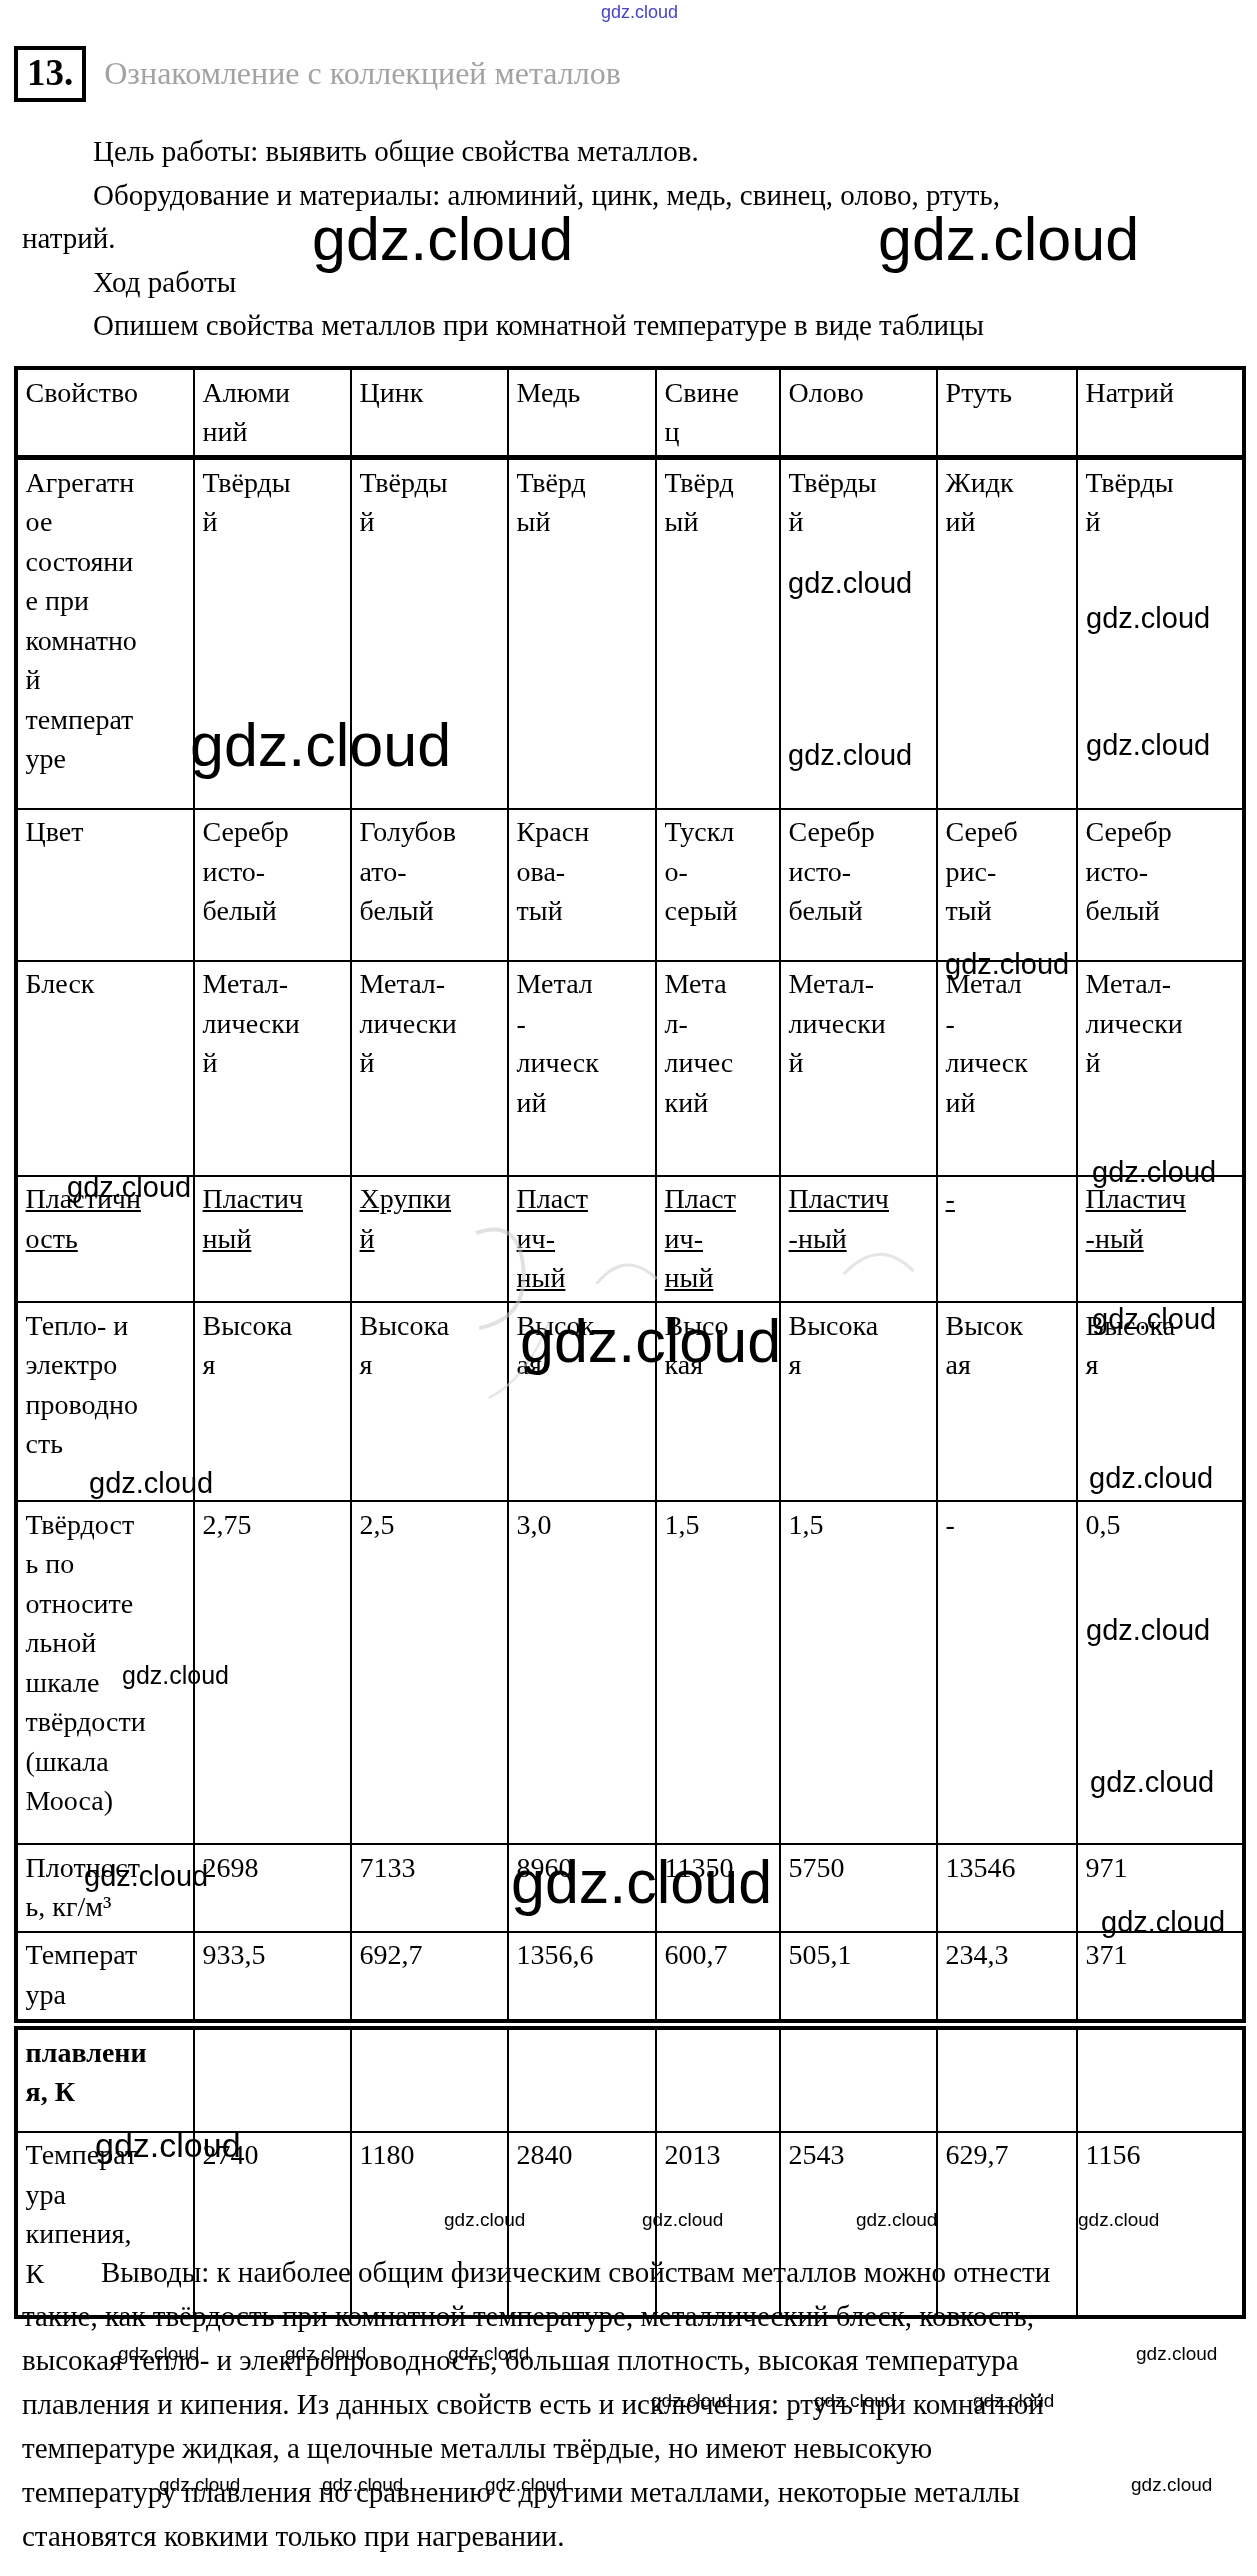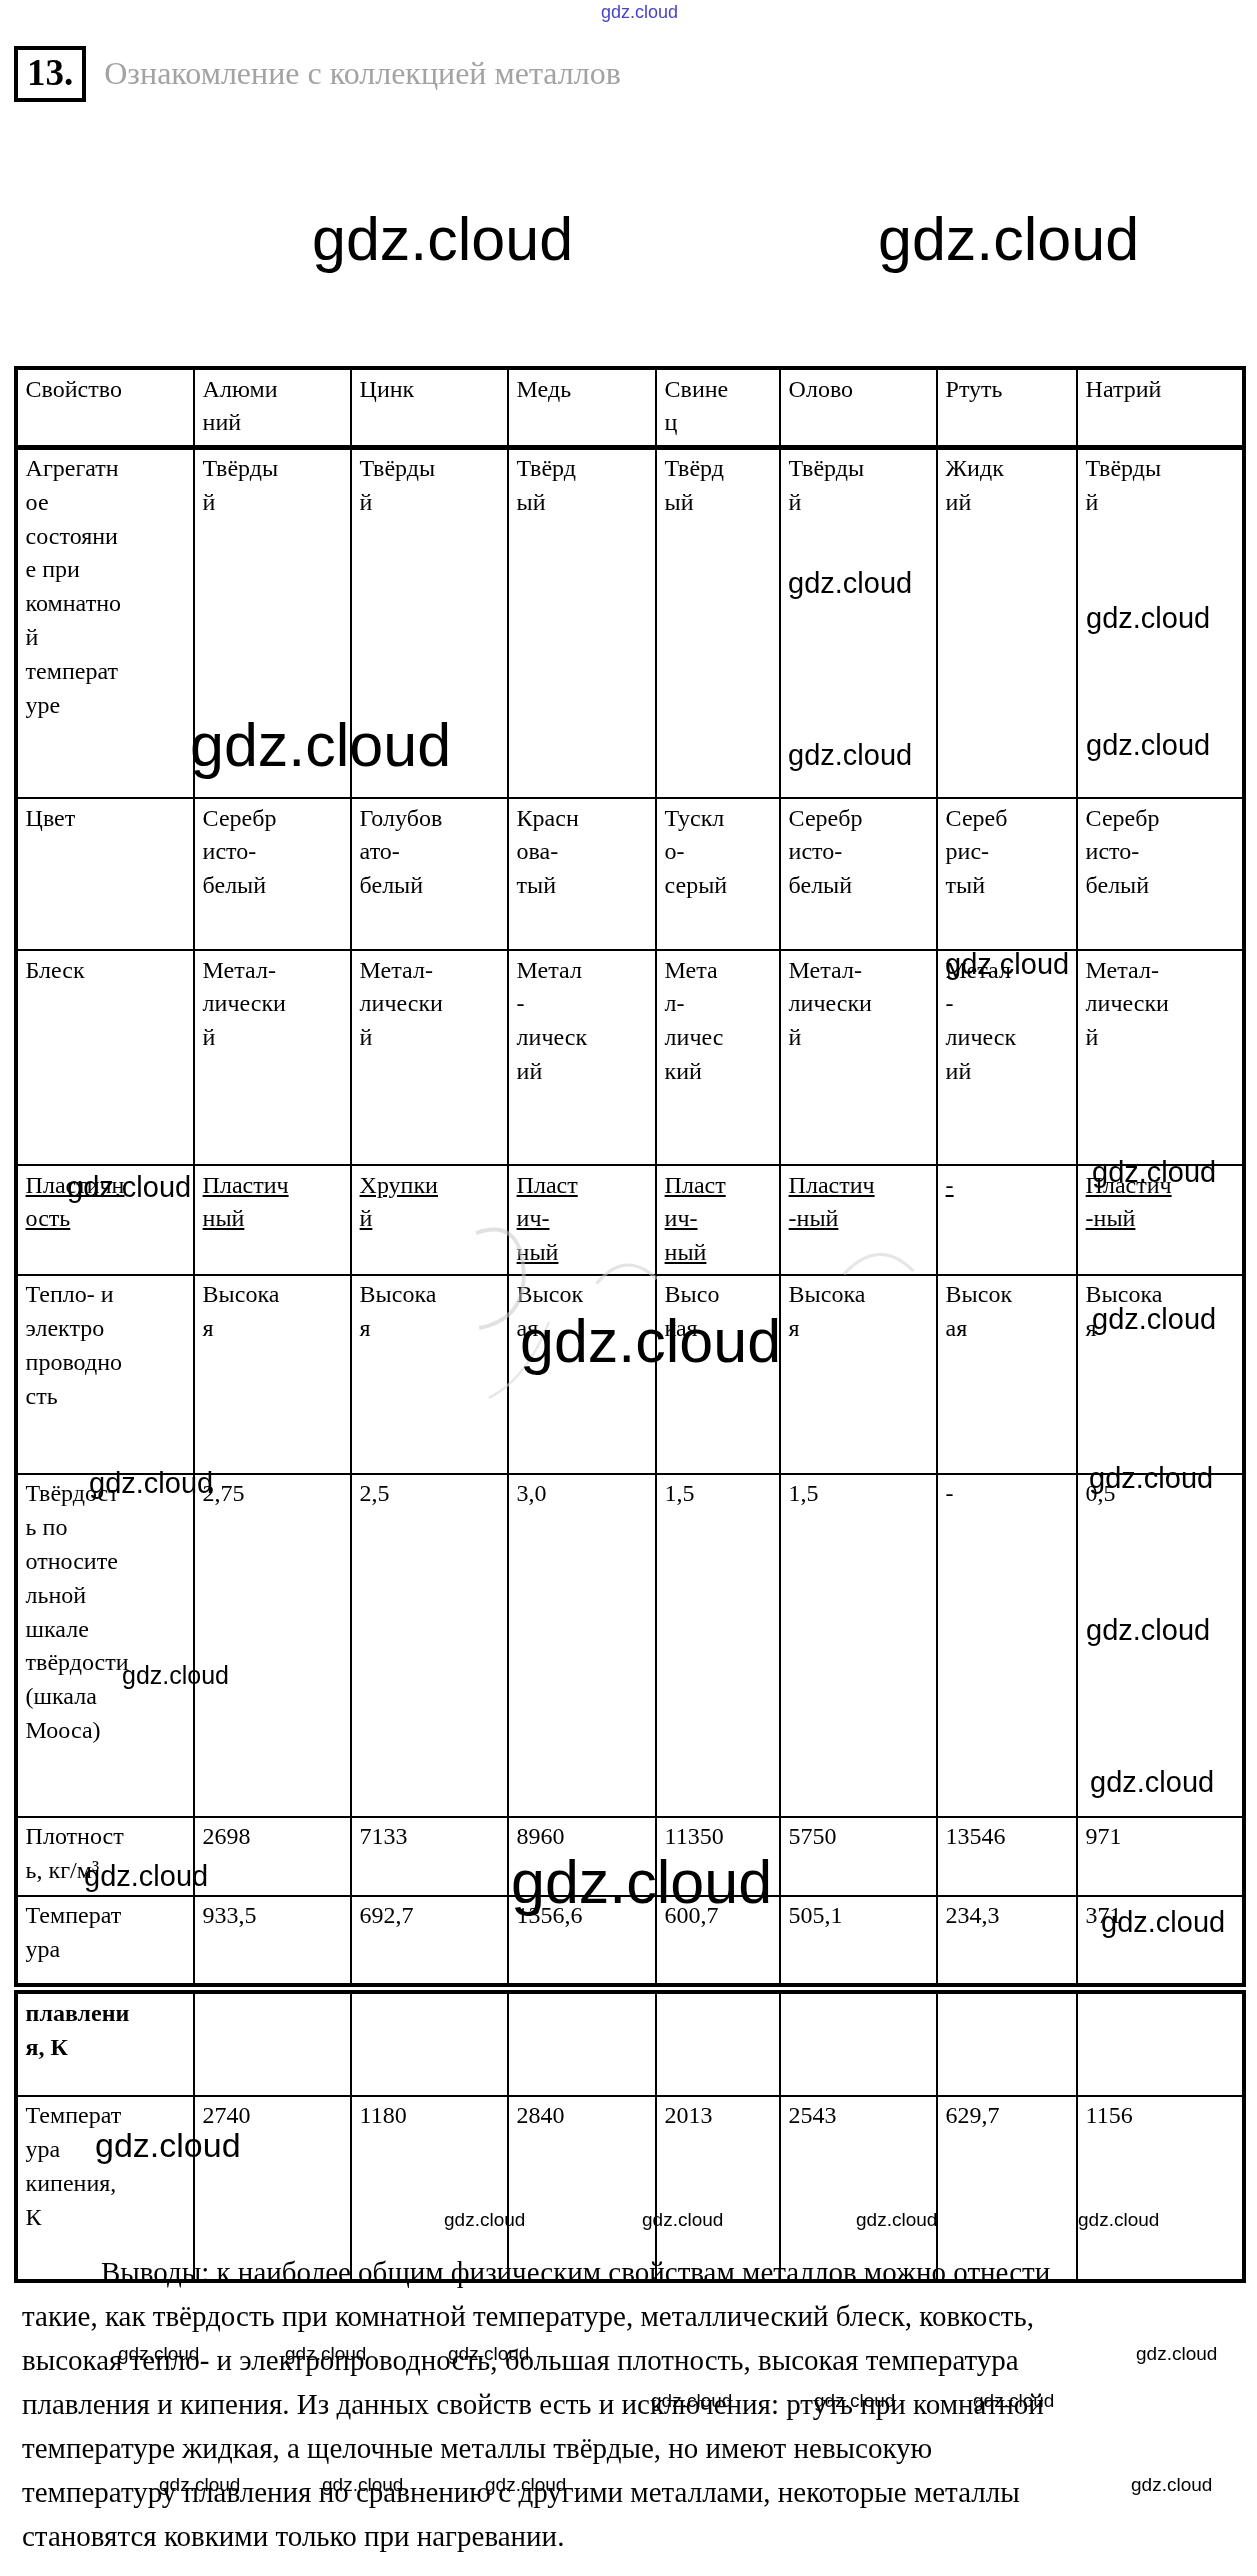--- a/index.html
+++ b/index.html
@@ -6,21 +6,21 @@
   .page{position:relative;width:1258px;height:2576px;background:#fff;overflow:hidden;
         font-family:"Liberation Serif", serif;color:#000;}
   .doc-header{position:absolute;left:14px;top:46px;white-space:nowrap;}
   .num-box{display:inline-block;border:4.4px solid #000;padding:0 9px 1.3px 9px;
            font-weight:bold;font-size:37px;line-height:1.25;vertical-align:middle;}
   .doc-title{font-size:32px;color:#a3a3a3;margin-left:18px;vertical-align:middle;}
   .intro{position:absolute;left:22px;top:130px;width:1065px;font-size:29px;line-height:1.5;}
   .intro p{margin:0;text-indent:71px;}
   .tbl-wrap{position:absolute;left:14px;top:366px;}
   table.props{border-collapse:collapse;table-layout:fixed;width:1227px;
-              font-size:24px;line-height:1.41;}
+              font-size:28px;line-height:1.41;}
   table.props{border:4.4px solid #000;}
   table.props th, table.props td{border:2.5px solid #000;vertical-align:top;text-align:left;
               padding:2.5px 7.6px 3.8px 7.6px;white-space:pre-line;font-weight:normal;overflow:hidden;}
   table.props thead th{border-bottom:5.7px solid #000;}
   table.props tr.pagebreak td{border-top:11.4px double #000;font-weight:bold;}
   .conclusion{position:absolute;left:22px;top:2250px;width:1065px;
               font-size:29px;line-height:1.52;}
   .conclusion p{margin:0;text-indent:79px;}
   .wm{position:absolute;font-family:"Liberation Sans", sans-serif;color:#000;
       white-space:nowrap;line-height:1;}
@@ -28,20 +28,26 @@
 </style>
 </head>
 <body>
 
 <div class="page">
 
   <div class="doc-header">
     <span class="num-box">13.</span><span class="doc-title">Ознакомление с коллекцией металлов</span>
   </div>
 
+  <div class="intro">
+    <p>Цель работы: выявить общие свойства металлов.</p>
+    <p>Оборудование и материалы: алюминий, цинк, медь, свинец, олово, ртуть, натрий.</p>
+    <p>Ход работы</p>
+    <p>Опишем свойства металлов при комнатной температуре в виде таблицы</p>
+  </div>
 
   <div class="tbl-wrap">
     <table class="props" id="props-table">
         <colgroup>
           <col style="width: 178px;">
           <col style="width: 157px;">
           <col style="width: 157px;">
           <col style="width: 148px;">
           <col style="width: 124px;">
           <col style="width: 157px;">

